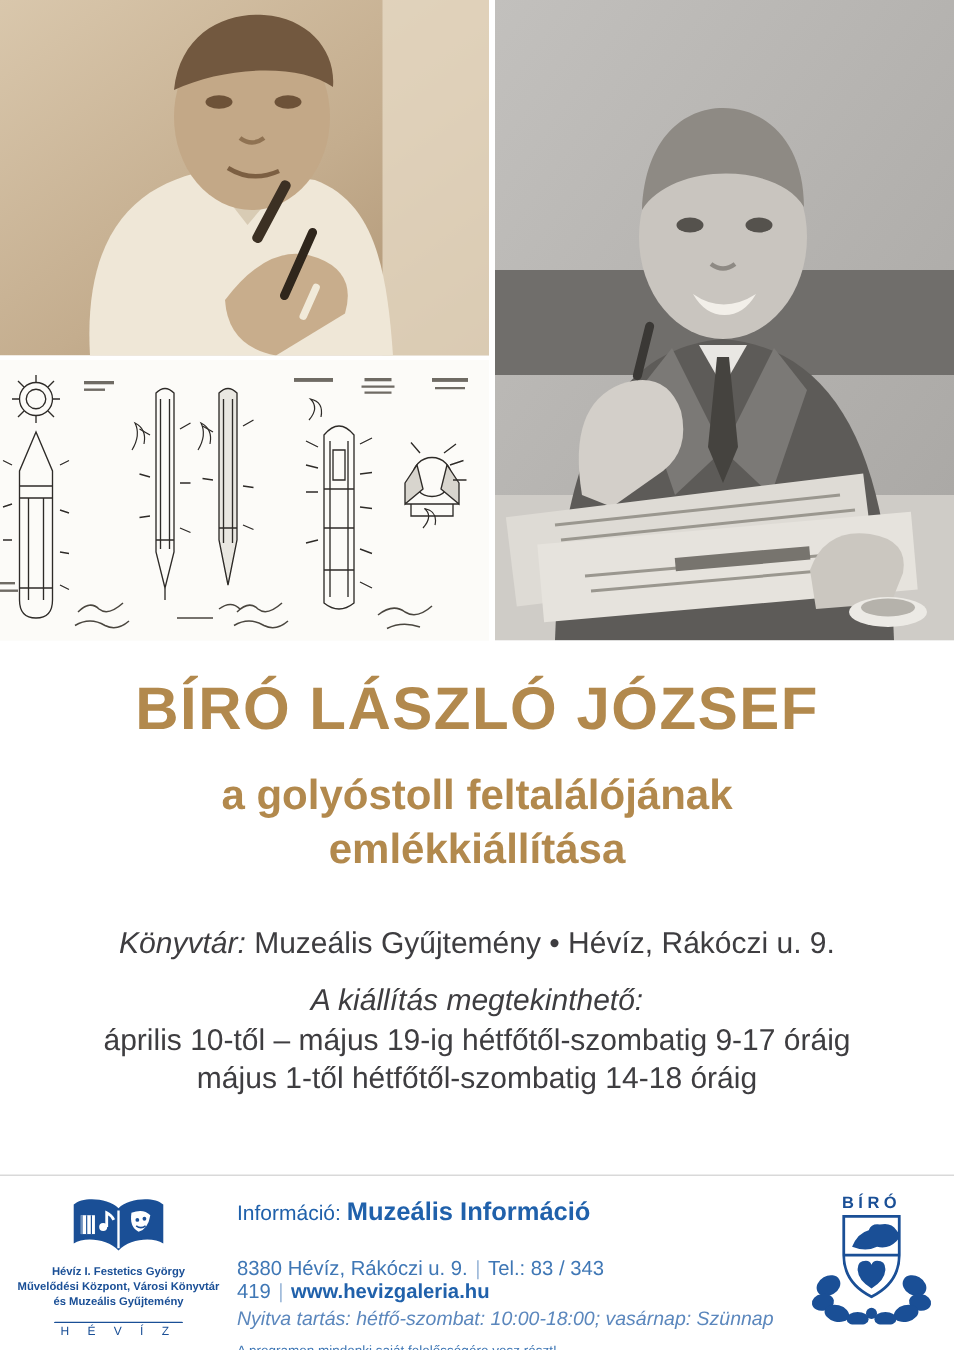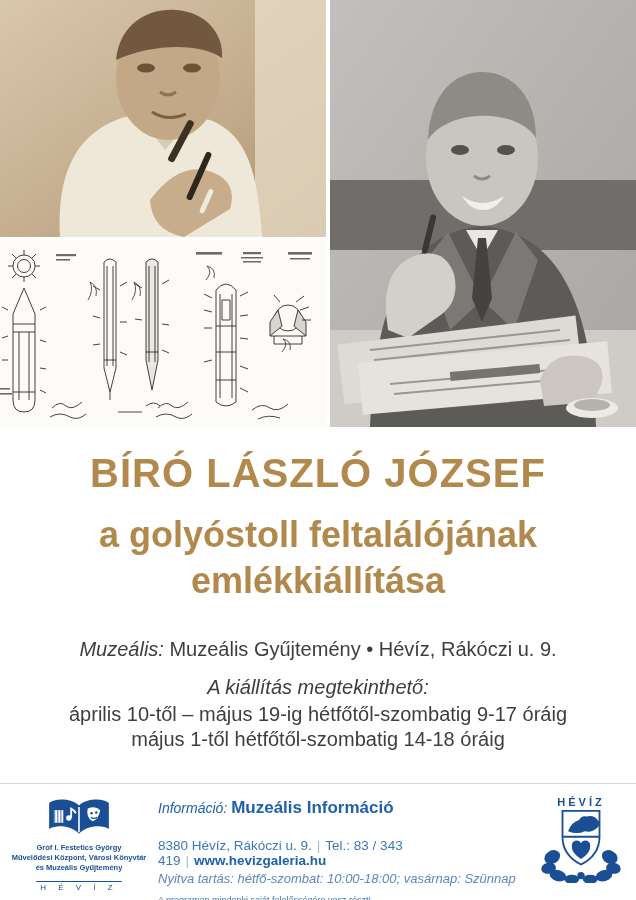--- a/index.html
+++ b/index.html
@@ -22,21 +22,21 @@
   
   .title-block{margin-top:24px;text-align:center;}
   .main-title{
     margin:0;
     font-size:40px;font-weight:bold;
     letter-spacing:1px;
     color:#b2894d;
   }
   .subtitle{
     margin:16px 0 0 0;
-    font-size:36px;font-weight:bold;
+    font-size:28px;font-weight:bold;
     line-height:1.28;
     color:#b2894d;
   }
   
   .location{
     margin-top:34px;text-align:center;
     font-size:20px;color:#3e3d40;
   }
   .location .lbl{font-style:italic;}
   .schedule{margin-top:15px;text-align:center;color:#3e3d40;}
@@ -55,21 +55,21 @@
     display:flex;flex-direction:column;align-items:center;
     padding-top:2px;color:#1a4f96;
   }
   .org-logo svg{display:block;}
   .org-lines{margin-top:3px;text-align:center;font-weight:bold;font-size:7.5px;line-height:1.35;color:#1a4f96;}
   .org-arc{width:86px;height:6px;border-bottom:1px solid #1a4f96;border-radius:50%/100% 100% 0 0;margin:2px auto 1px auto;}
   .org-city{font-size:8px;letter-spacing:5px;color:#1a4f96;text-align:center;}
 
   .info-block{flex:1;padding-left:0;color:#2061ab;}
   .info-line1{font-size:14px;margin-top:4px;}
-  .info-line1 .lbl{font-style:italic;}
+  .info-line1 .lbl{}
   .info-line1 .val{font-weight:bold;font-size:17px;}
   .info-line2{font-size:13.5px;margin-top:20px;color:#3f77b5;}
   .info-line2 .sep{color:#9db9d9;padding:0 5px;}
   .info-line2 .web{font-weight:bold;color:#2061ab;}
   .info-line3{font-size:13px;font-style:italic;margin-top:3px;color:#5b87bd;}
   .disclaimer{margin-top:8px;font-size:9px;line-height:1.45;color:#3f77b5;}
 
   .heviz-logo{
     width:110px;flex:0 0 110px;
     display:flex;flex-direction:column;align-items:center;
@@ -222,21 +222,21 @@
 
   <div class="title-block">
     <h1 class="main-title">BÍRÓ LÁSZLÓ JÓZSEF</h1>
     <div class="subtitle">
       <div>a golyóstoll feltalálójának</div>
       <div>emlékkiállítása</div>
     </div>
   </div>
 
   <div class="location">
-    <span class="lbl">Muzeális:</span><span> Muzeális Gyűjtemény • Hévíz, Rákóczi u. 9.</span>
+    <span class="lbl">Könyvtár:</span><span> Muzeális Gyűjtemény • Hévíz, Rákóczi u. 9.</span>
   </div>
 
   <div class="schedule">
     <div class="head">A kiállítás megtekinthető:</div>
     <div class="line">április 10-től – május 19-ig hétfőtől-szombatig 9-17 óráig</div>
     <div class="line">május 1-től hétfőtől-szombatig 14-18 óráig</div>
   </div>
 
   <div class="footer">
 
@@ -247,21 +247,21 @@
         <rect x="13" y="18" width="12" height="16" fill="#ffffff"></rect>
         <path d="M14,18 v16 M18,18 v16 M22,18 v16" stroke="#1a4f96" stroke-width="1"></path>
         <circle cx="32" cy="28" r="3.4" fill="#ffffff"></circle>
         <path d="M35,28 v-12 q4,2 6,6" stroke="#ffffff" stroke-width="2.4" fill="none"></path>
         <path d="M56,16 q10,-4 16,2 q-2,12 -10,14 q-8,-4 -6,-16 Z" fill="#ffffff"></path>
         <circle cx="61" cy="22" r="1.6" fill="#1a4f96"></circle>
         <circle cx="67" cy="21" r="1.6" fill="#1a4f96"></circle>
         <path d="M60,27 q4,3 8,0" stroke="#1a4f96" stroke-width="1.4" fill="none"></path>
       </svg>
       <div class="org-lines">
-        <div>Gróf I. Festetics György</div>
+        <div>Hévíz I. Festetics György</div>
         <div>Művelődési Központ, Városi Könyvtár</div>
         <div>és Muzeális Gyűjtemény</div>
       </div>
       <div class="org-arc"></div>
       <div class="org-city">H É V Í Z</div>
     </div>
 
     <div class="info-block">
       <div class="info-line1">
         <span class="lbl">Információ:</span>
@@ -271,21 +271,21 @@
         <span>8380 Hévíz, Rákóczi u. 9.</span><span class="sep">|</span><span>Tel.: 83 / 343 419</span><span class="sep">|</span><span class="web">www.hevizgaleria.hu</span>
       </div>
       <div class="info-line3">Nyitva tartás: hétfő-szombat: 10:00-18:00; vasárnap: Szünnap</div>
       <div class="disclaimer">
         <div>A programon mindenki saját felelősségére vesz részt!</div>
 
       </div>
     </div>
 
     <div class="heviz-logo">
-      <div class="heviz-label">HÉVÍZ</div>
+      <div class="heviz-label">BÍRÓ</div>
       <svg width="84" height="74" viewBox="0 0 90 80">
         <path d="M25,2 h40 v28 c0,15 -8,24 -20,30 c-12,-6 -20,-15 -20,-30 Z" fill="#ffffff" stroke="#1a4f96" stroke-width="2"></path>
         <line x1="25" y1="30" x2="65" y2="30" stroke="#1a4f96" stroke-width="2"></line>
         <path d="M31,24 q4,-10 12,-12 q2,-5 8,-4 q8,-2 12,4 q4,4 0,8 q-6,6 -14,4 q-8,4 -18,0 Z" fill="#1a4f96"></path>
         <path d="M45,54 q-10,-6 -10,-14 q0,-6 6,-6 q3,0 4,3 q1,-3 4,-3 q6,0 6,6 q0,8 -10,14 Z" fill="#1a4f96"></path>
         <g fill="#1a4f96">
           <ellipse cx="14" cy="52" rx="9" ry="7" transform="rotate(-30 14 52)"></ellipse>
           <ellipse cx="10" cy="64" rx="8" ry="6" transform="rotate(-10 10 64)"></ellipse>
           <ellipse cx="20" cy="72" rx="9" ry="6" transform="rotate(15 20 72)"></ellipse>
           <ellipse cx="76" cy="52" rx="9" ry="7" transform="rotate(30 76 52)"></ellipse>

